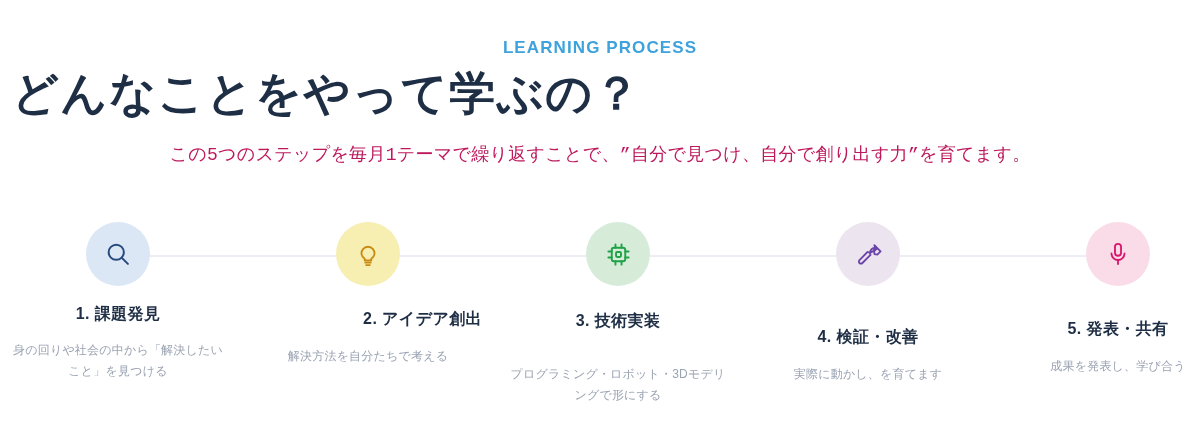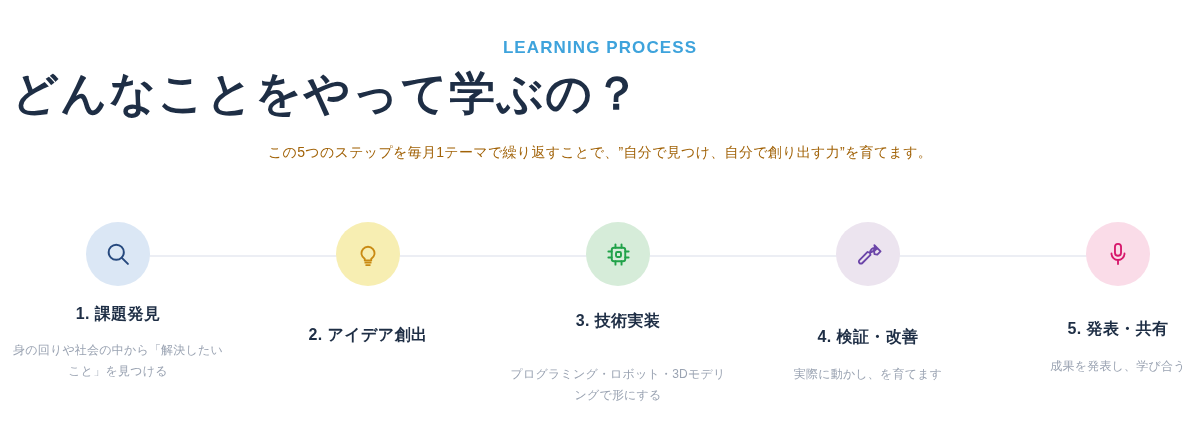--- a/index.html
+++ b/index.html
@@ -47,25 +47,26 @@
     letter-spacing: 1.5px;
     line-height: 1.35;
     margin: 0;
   }
   .subhead {
     position: absolute;
     top: 142px;
     left: 0;
     width: 1200px;
     text-align: center;
-    font-size: 14px;
+    font-size: 18px;
     font-weight: 400;
-    color: #a16207;
+    color: #be185d;
     letter-spacing: 0.3px;
     line-height: 1.5;
+    font-family: Liberation Mono, monospace;
   }
 
   
   .steps {
     position: absolute;
     top: 206px;
     left: 0;
     width: 1040px;
     height: 221px;
   }
@@ -122,21 +123,21 @@
     line-height: 1.75;
     letter-spacing: 0.2px;
     margin: 0;
     padding: 0 10px;
   }
 
   
   .step-1 .step-title { margin-top: 17px; }
   .step-1 .step-desc  { margin-top: 15px; }
 
-  .step-2 .step-title { margin-top: 38px; }
+  .step-2 .step-title { margin-top: 22px; text-align: right; }
   .step-2 .step-desc  { margin-top: 16px; }
 
   .step-3 .step-title { margin-top: 24px; }
   .step-3 .step-desc  { margin-top: 32px; }
 
   .step-4 .step-title { margin-top: 40px; }
   .step-4 .step-desc  { margin-top: 16px; }
 
   .step-5 .step-title { margin-top: 32px; }
   .step-5 .step-desc  { margin-top: 16px; }
@@ -173,20 +174,21 @@
       <div class="bubble" style="background:#f7eeb2">
         <span>
           <svg width="26" height="26" viewBox="0 0 24 24" fill="none" stroke="#c98a12" stroke-width="1.7" stroke-linecap="round" stroke-linejoin="round">
             <path d="M9 16.5a6 6 0 1 1 6 0v1.5H9v-1.5z"></path>
             <line x1="9.5" y1="20" x2="14.5" y2="20"></line>
             <line x1="10.3" y1="22.2" x2="13.7" y2="22.2"></line>
           </svg>
         </span>
       </div>
       <p class="step-title">2. アイデア創出</p>
+      <p class="step-desc">解決方法を自分たちで考える</p>
     </div>
 
     <div class="step step-3">
       <div class="bubble" style="background:#d6ecd9">
         <span>
           <svg width="27" height="27" viewBox="0 0 24 24" fill="none" stroke="#21a249" stroke-width="1.7" stroke-linecap="round" stroke-linejoin="round">
             <rect x="6" y="6" width="12" height="12" rx="2"></rect>
             <rect x="9.8" y="9.8" width="4.4" height="4.4" rx="1"></rect>
             <line x1="9.3" y1="3" x2="9.3" y2="6"></line>
             <line x1="14.7" y1="3" x2="14.7" y2="6"></line>

